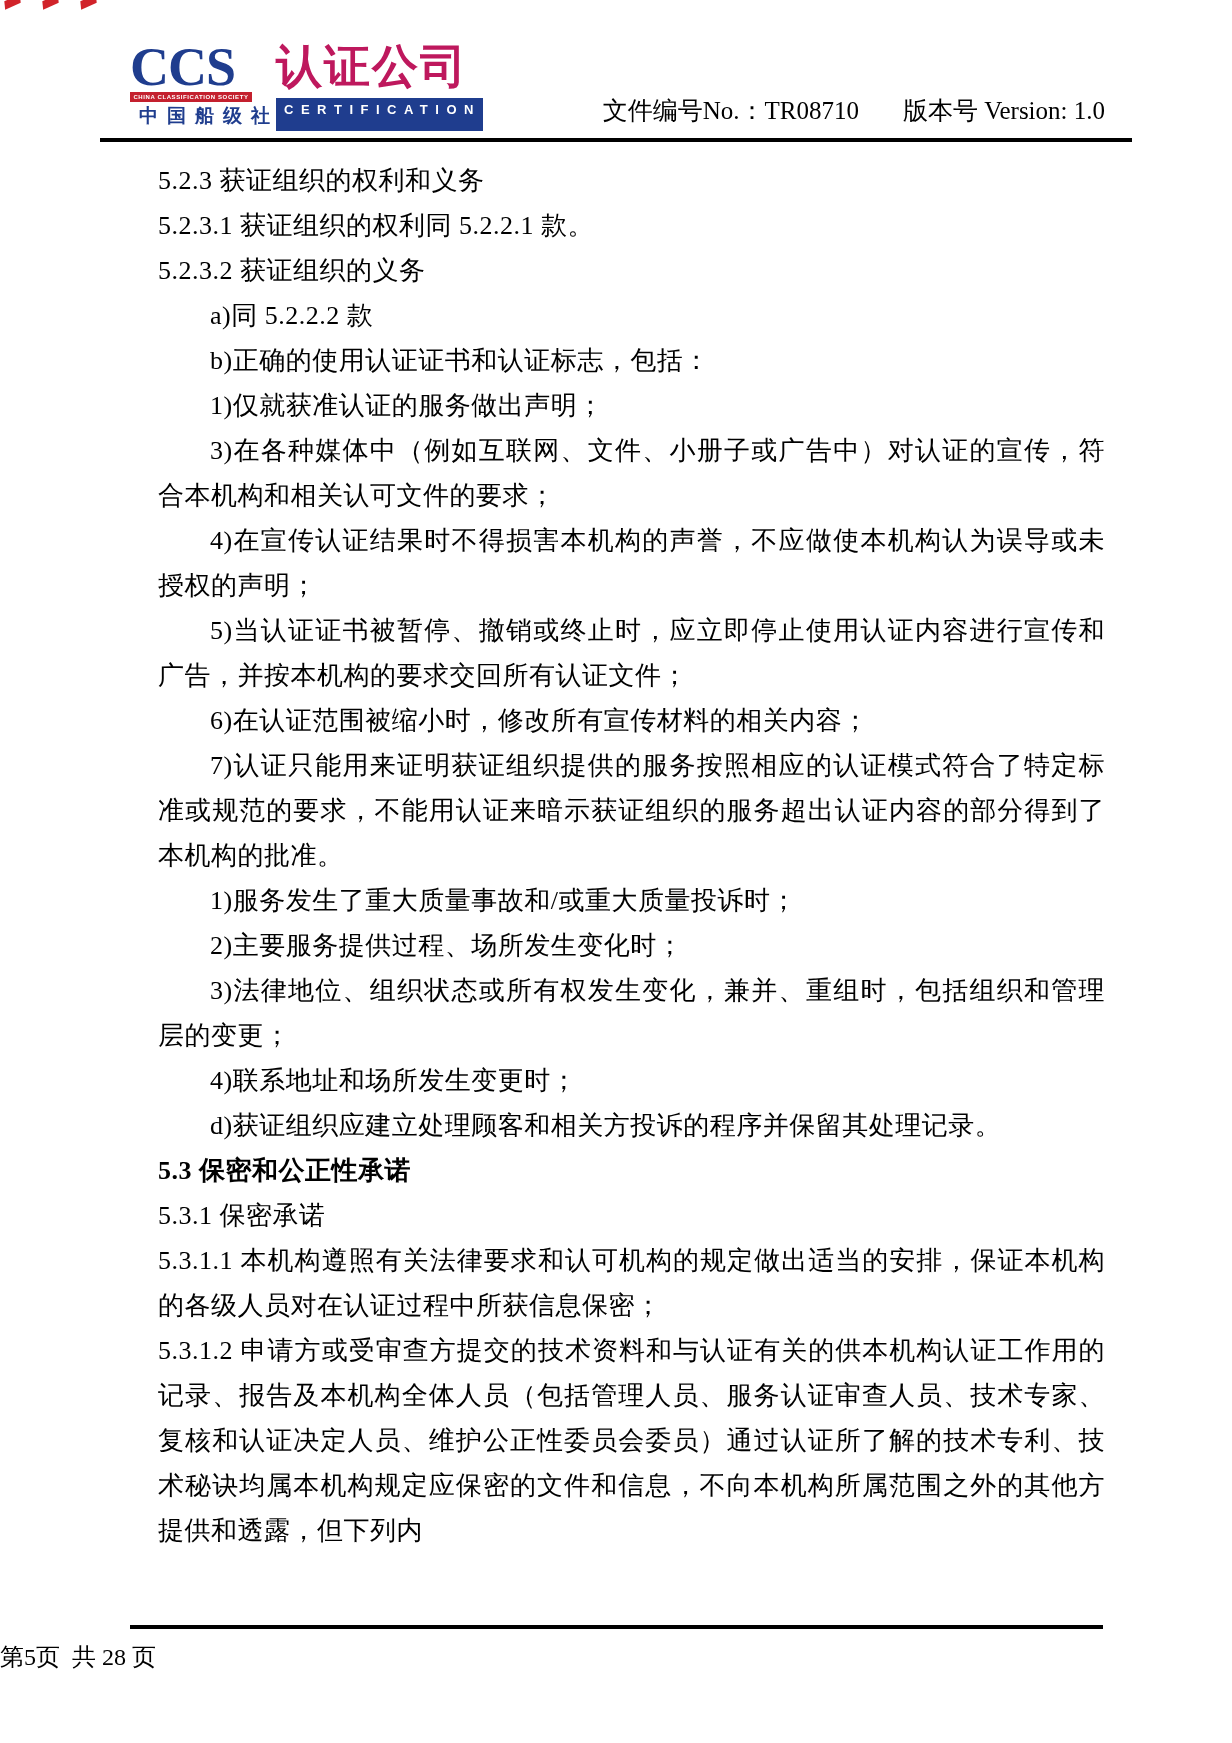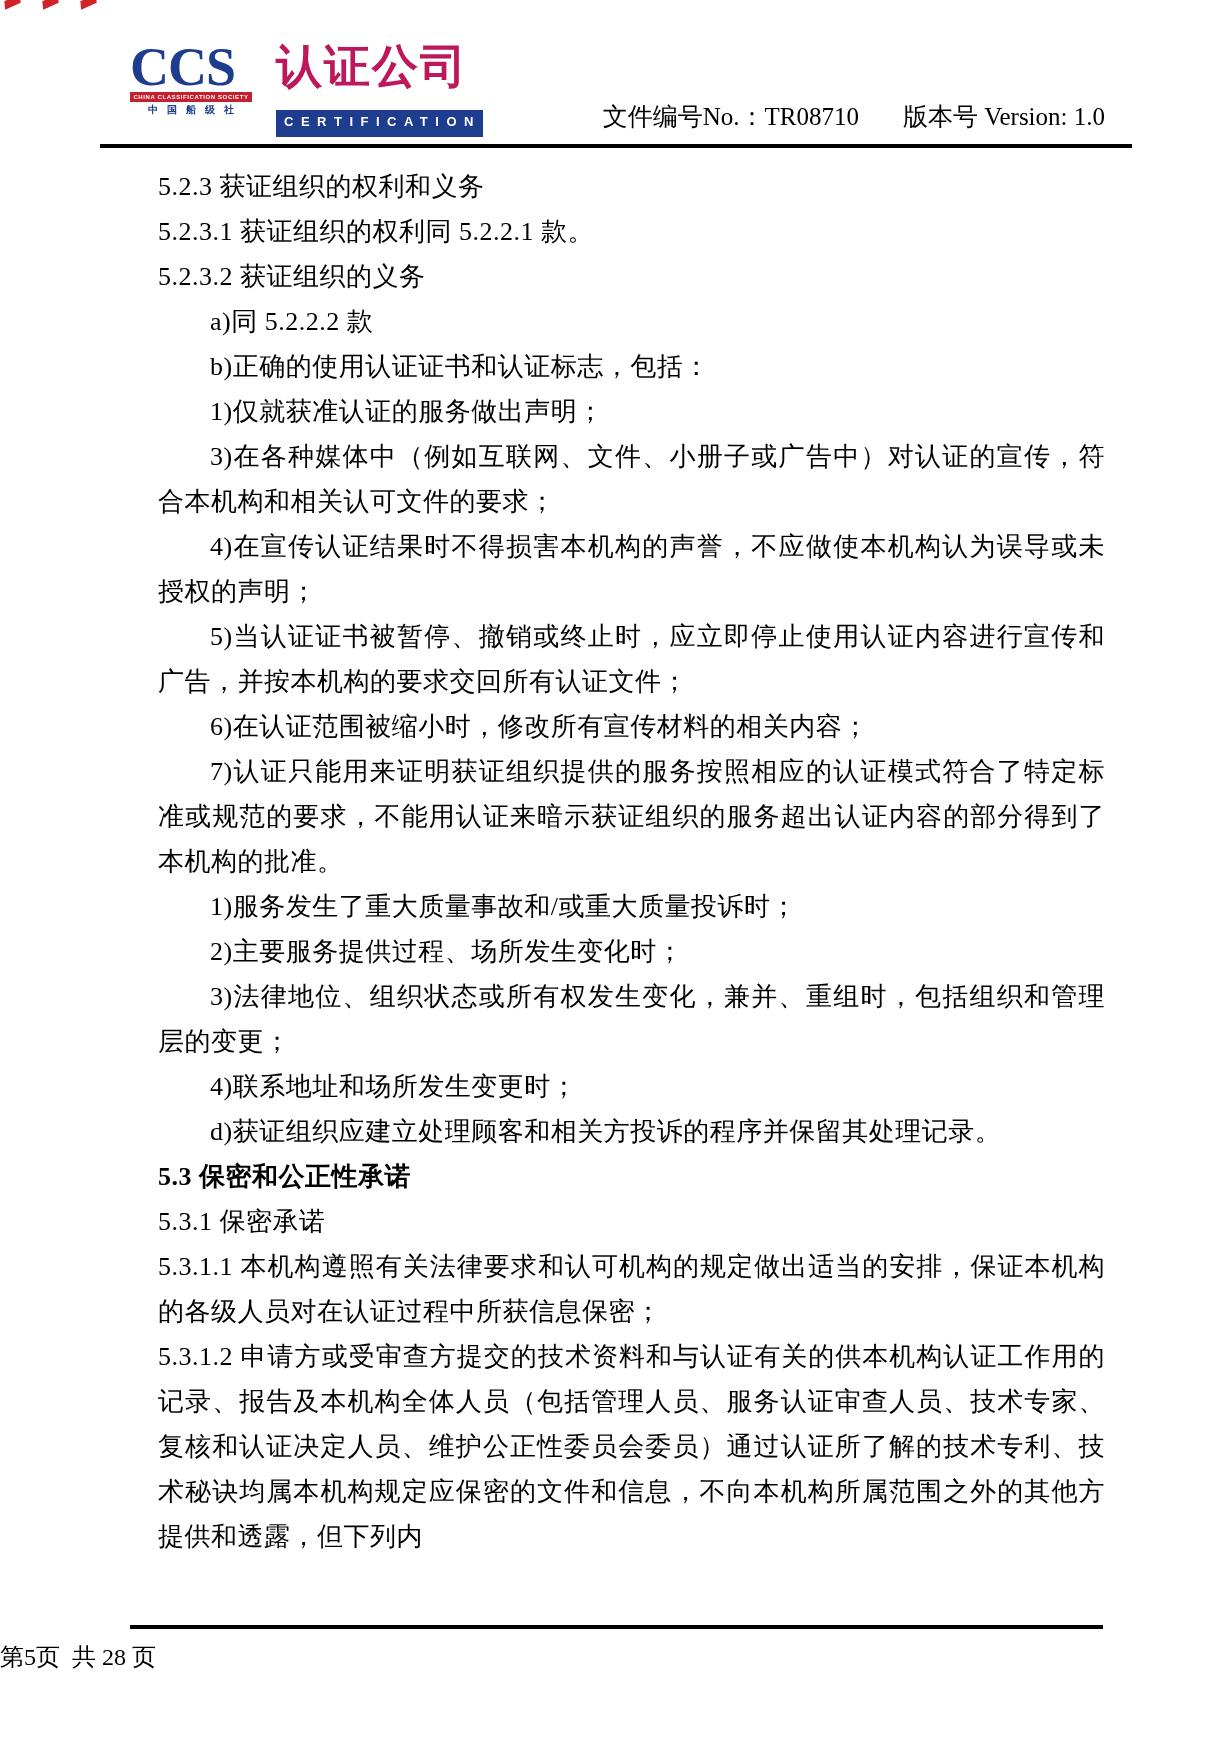--- a/index.html
+++ b/index.html
@@ -53,45 +53,45 @@
     font-weight: bold;
     letter-spacing: 0.6px;
     text-align: center;
     padding: 2px 1px;
     white-space: nowrap;
     overflow: hidden;
   }
   .society-cn {
     margin-top: 1px;
     color: #1f3d8e;
-    font-size: 10px;
+    font-size: 19px;
     font-weight: bold;
     letter-spacing: 9px;
     white-space: nowrap;
     text-align: center;
     text-indent: 9px; 
   }
   .logo-right { display: flex; flex-direction: column; }
   .company-cn {
     font-size: 46px;
     line-height: 46px;
     font-weight: bold;
     color: #be185d;
     letter-spacing: 2px;
     white-space: nowrap;
   }
   .cert-banner {
-    margin-top: 20px;
+    margin-top: 8px;
     background: #1f3d8e;
     color: #fff;
     font-family: "Liberation Sans", sans-serif;
     font-size: 13px;
     font-weight: bold;
     letter-spacing: 7.5px;
-    padding: 4px 2px 8px 8px;
+    padding: 4px 2px 14px 8px;
     text-align: center;
     white-space: nowrap;
   }
   .doc-meta {
     display: flex;
     gap: 44px;
     font-size: 25px;
     white-space: nowrap;
     padding-bottom: 4px;
     align-items: flex-end;

